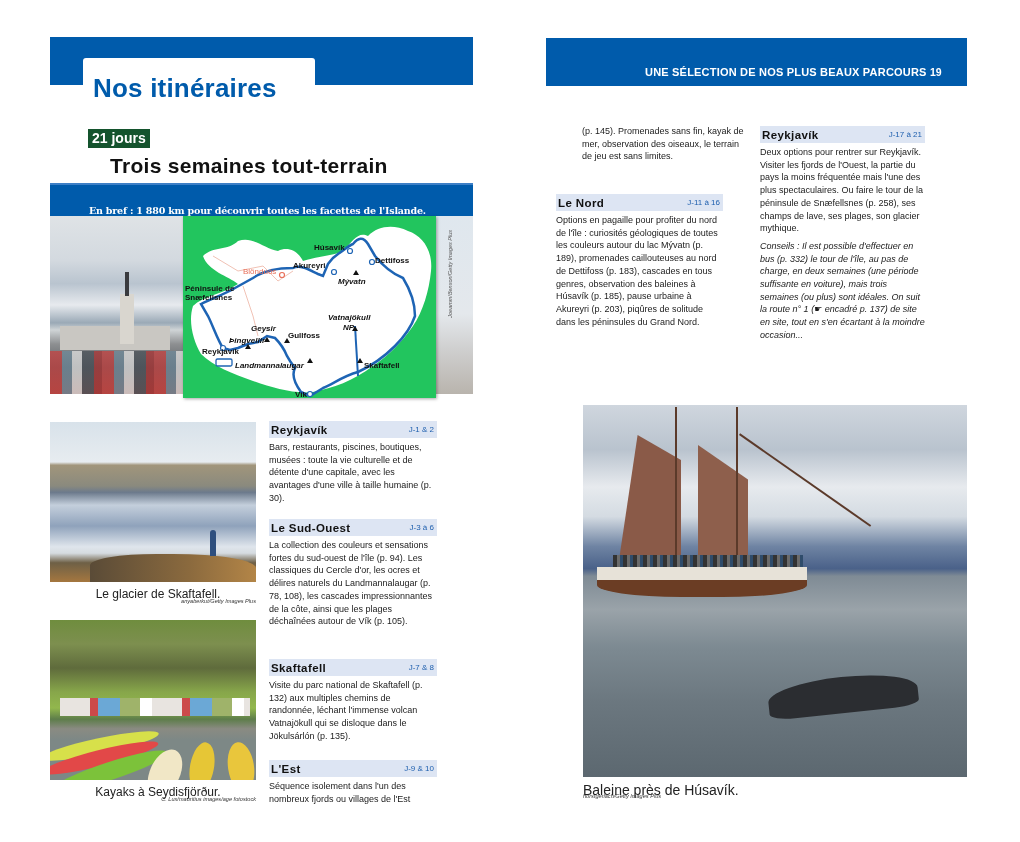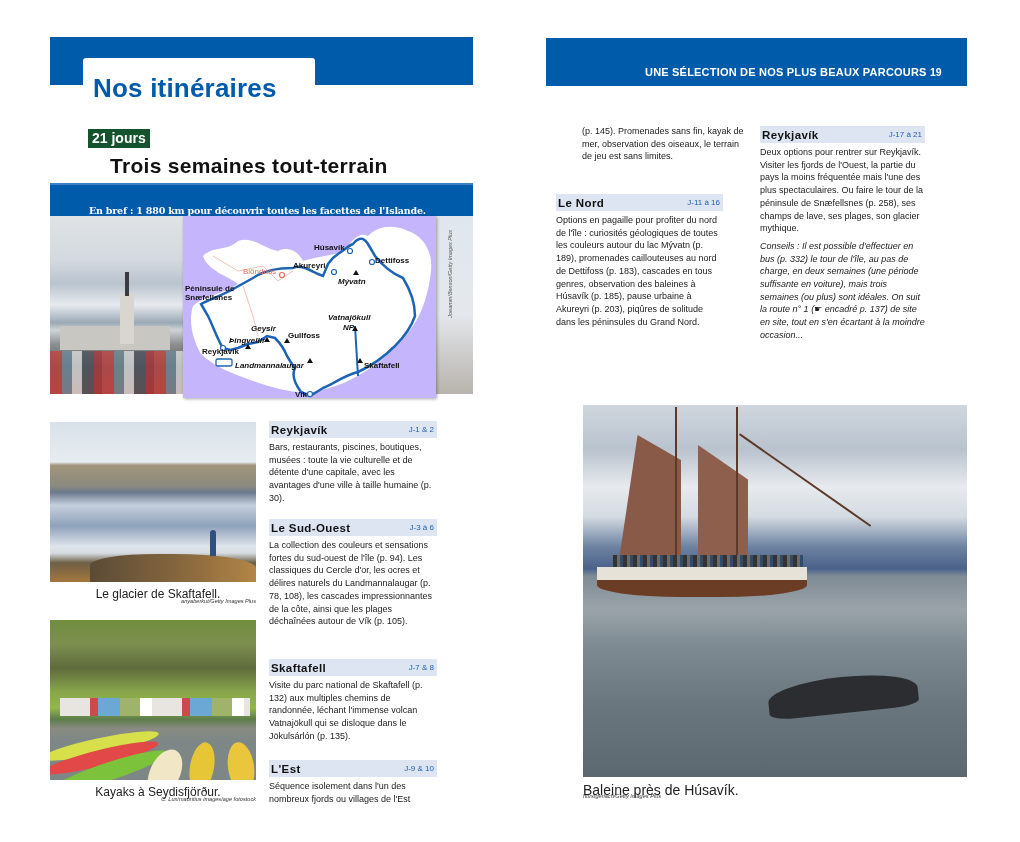--- a/index.html
+++ b/index.html
@@ -29,21 +29,21 @@
   
   .photo { overflow: hidden; }
   .photo-reykjavik { left: 50px; top: 216px; width: 134px; height: 178px;
     background: linear-gradient(180deg, #dfe3e6 0%, #d3d9df 25%, #b9c4cf 38%, #e7eaee 50%, #9aa9b6 60%, #cfd4d6 64%, #8d8f91 72%, #5a5f64 85%, #8b4b45 100%); }
   .photo-reykjavik .church { position:absolute; left:70px; top:78px; width:14px; height:50px; background:#d9d6cf; }
   .photo-reykjavik .spire { position:absolute; left:75px; top:56px; width:4px; height:24px; background:#3a3b3f; }
   .photo-reykjavik .roofs1 { position:absolute; left:0; top:135px; width:134px; height:43px;
     background: repeating-linear-gradient(90deg, #c54240 0 12px, #6f8a9a 12px 22px, #e1e1e0 22px 32px, #4a5158 32px 44px, #a33 44px 52px); opacity:0.75; }
   .photo-reykjavik .bldg { position:absolute; left:10px; top:110px; width:110px; height:24px; background:#c9c7c2; }
 
-  .map-box { left: 183px; top: 216px; width: 253px; height: 182px; background: #c4b5fd; box-shadow: 1px 1px 3px rgba(0,0,0,0.35); }
+  .map-box { left: 183px; top: 216px; width: 253px; height: 182px; background: #22c55e; box-shadow: 1px 1px 3px rgba(0,0,0,0.35); }
   .photo-strip { left: 436px; top: 216px; width: 37px; height: 178px;
     background: linear-gradient(180deg, #dfe7ee 0%, #e4e8ec 55%, #cfcfcf 75%, #b9b4ad 100%); }
   .credit-vertical { left: 447px; top: 230px; font-size: 5.5px; color: #555; font-style: italic; writing-mode: vertical-rl; transform: rotate(180deg); }
 
   .photo-glacier { left: 50px; top: 422px; width: 206px; height: 160px;
     background: linear-gradient(180deg, #d8e2ea 0%, #e7ecf0 25%, #a1957b 27%, #8a8a7e 40%, #6c7a8c 44%, #c4cfdc 52%, #8fa2bb 65%, #dfe5ec 78%, #d5dbe0 82%, #6e6046 88%, #a5773f 100%); }
   .photo-glacier .hiker { position:absolute; left:160px; top:108px; width:6px; height:26px; background:#2f4f7e; border-radius: 3px 3px 0 0; }
   .photo-glacier .rock { position:absolute; left:40px; top:132px; width:166px; height:28px; background: linear-gradient(90deg, #5a4b37, #8b6a3e 60%, #b38547); border-radius: 40% 50% 0 0; }
 
   .photo-kayaks { left: 50px; top: 620px; width: 206px; height: 160px;

